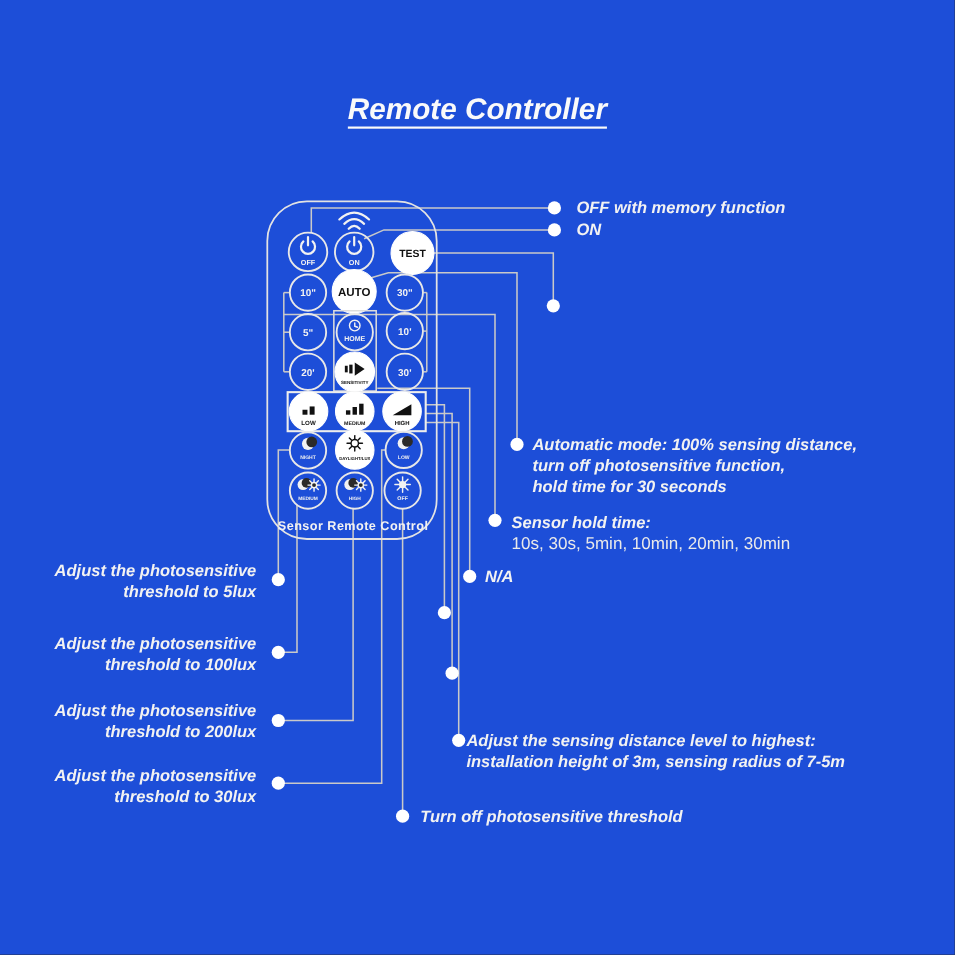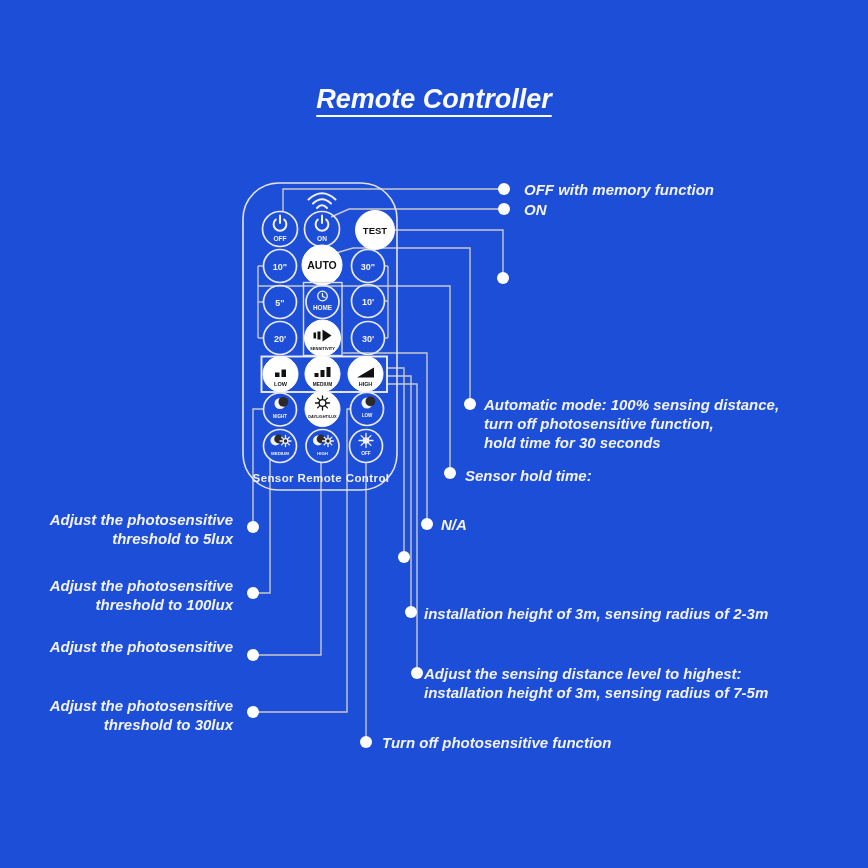--- a/index.html
+++ b/index.html
@@ -267,44 +267,45 @@
   <div class="ann ann-r" style="left:524px;top:200px;">
     <div>ON</div>
   </div>
   <div class="ann ann-r" style="left:484px;top:395px;">
     <div>Automatic mode: 100% sensing distance,</div>
     <div>turn off photosensitive function,</div>
     <div>hold time for 30 seconds</div>
   </div>
   <div class="ann ann-r" style="left:465px;top:466px;">
     <div>Sensor hold time:</div>
+    <div class="plain">10s, 30s, 5min, 10min, 20min, 30min</div>
   </div>
   <div class="ann ann-r" style="left:441px;top:515px;">
     <div>N/A</div>
   </div>
   <div class="ann ann-r" style="left:424px;top:604px;">
-    <div>installation height of 3m, sensing radius of 2-3m</div>
   </div>
   <div class="ann ann-r" style="left:424px;top:664px;">
     <div>Adjust the sensing distance level to highest:</div>
     <div>installation height of 3m, sensing radius of 7-5m</div>
   </div>
   <div class="ann ann-r" style="left:382px;top:733px;">
-    <div>Turn off photosensitive function</div>
+    <div>Turn off photosensitive threshold</div>
   </div>
 
   <div class="ann ann-l" style="left:40px;width:193px;top:510px;">
     <div>Adjust the photosensitive</div>
     <div>threshold to 5lux</div>
   </div>
   <div class="ann ann-l" style="left:40px;width:193px;top:576px;">
     <div>Adjust the photosensitive</div>
     <div>threshold to 100lux</div>
   </div>
   <div class="ann ann-l" style="left:40px;width:193px;top:637px;">
     <div>Adjust the photosensitive</div>
+    <div>threshold to 200lux</div>
   </div>
   <div class="ann ann-l" style="left:40px;width:193px;top:696px;">
     <div>Adjust the photosensitive</div>
     <div>threshold to 30lux</div>
   </div>
 
 </div>
 
 </body></html>

